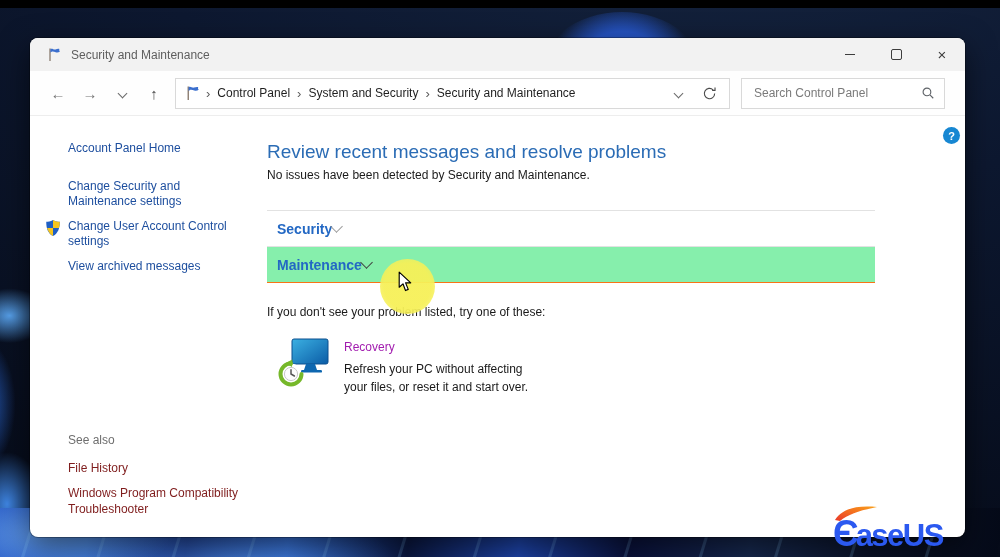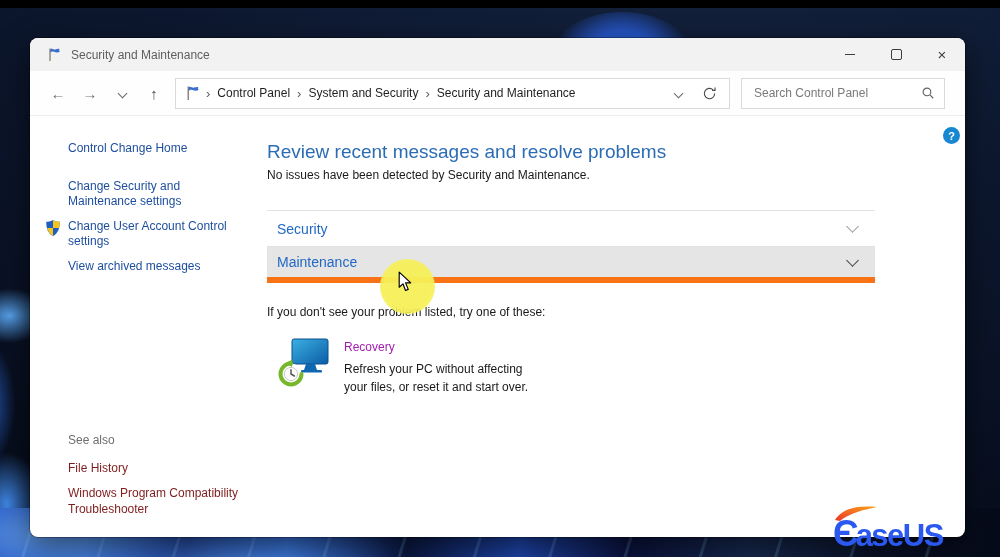--- a/index.html
+++ b/index.html
@@ -62,23 +62,23 @@
   .uac{position:relative;}
   .uac .shield{position:absolute;left:-24px;top:0;}
   .see-also{position:absolute;left:38px;top:317px;}
   .sa-header{color:#6e6e6e;margin-bottom:12px;}
   .sa-link{color:#7f1d1d;display:block;margin-bottom:10px;width:176px;}
 
   .content{flex:1;position:relative;font-size:12px;color:#1a1a1a;}
   .page-title{position:absolute;left:0;top:25px;font-size:19px;color:#2b6cb5;}
   .page-sub{position:absolute;left:0;top:52px;}
   .accordion{position:absolute;left:0;top:94px;width:608px;border-top:1px solid #e2e2e2;}
-  .acc-row{height:36px;display:flex;align-items:center;justify-content:space-between;
-    padding:0 18px 0 10px;border-bottom:1px solid #e2e2e2;box-sizing:border-box;}
-  .acc-row.highlight{background:#e5e5e5;border-bottom:6px solid #f97316;}
+  .acc-row{height:36px;display:flex;align-items:center;justify-content:flex-start;
+    padding:0 18px 0 10px;border-bottom:1px solid #e2e2e2;box-sizing:border-box;font-weight:bold;}
+  .acc-row.highlight{background:#86efac;border-bottom:1px solid #f97316;}
   .acc-label{font-size:14px;color:#2368c4;}
   .acc-chev{width:8px;height:8px;border-right:1.6px solid #9a9a9a;border-bottom:1.6px solid #9a9a9a;transform:rotate(45deg);margin-top:-4px;}
   .acc-row.highlight .acc-chev{border-color:#3f3f3f;}
   .hint{position:absolute;left:0;top:189px;}
   .recovery{position:absolute;left:10px;top:218px;display:flex;}
   .rec-text{margin-left:13px;padding-top:6px;}
   .rec-link{color:#a21caf;display:block;margin-bottom:6px;}
   .rec-desc{width:205px;line-height:1.5;}
 
   .help-btn{position:absolute;left:913px;top:89px;width:17px;height:17px;border-radius:50%;background:#1787d2;
@@ -166,21 +166,21 @@
               <circle cx="6.8" cy="6.8" r="4.4" fill="none" stroke="#5f6368" stroke-width="1.3"></circle>
               <path d="M10.2 10.2 L14 14" stroke="#5f6368" stroke-width="1.3"></path>
             </svg>
         </span>
       </div>
     </div>
 
     <div class="winbody">
 
       <div class="sidebar">
-        <a class="side-link home-link">Control Change Home</a>
+        <a class="side-link home-link">Account Panel Home</a>
         <a class="side-link task">Change Security and Maintenance settings</a>
         <div class="uac">
           <span class="shield">
             <svg width="18" height="18" viewBox="0 0 20 20">
               <path d="M10 1 C7 2.6 4.6 3 2.5 3 C2.5 10 4 15.5 10 19 C16 15.5 17.5 10 17.5 3 C15.4 3 13 2.6 10 1 Z" fill="#1f5fc4"></path>
               <path d="M10 1 C13 2.6 15.4 3 17.5 3 C17.5 5.9 17.2 8 16.6 10 L10 10 Z" fill="#f6c51d"></path>
               <path d="M3.4 10 C4.4 13.6 6.4 16.9 10 19 L10 10 Z" fill="#f6c51d"></path>
             </svg>
           </span>
           <a class="side-link task">Change User Account Control settings</a>

